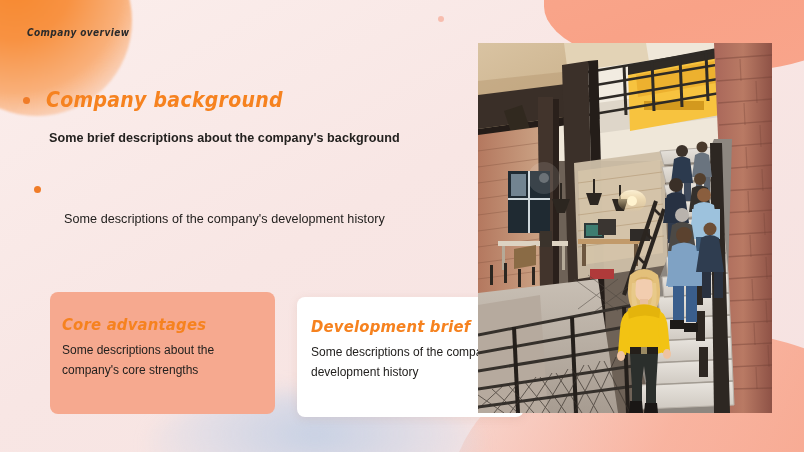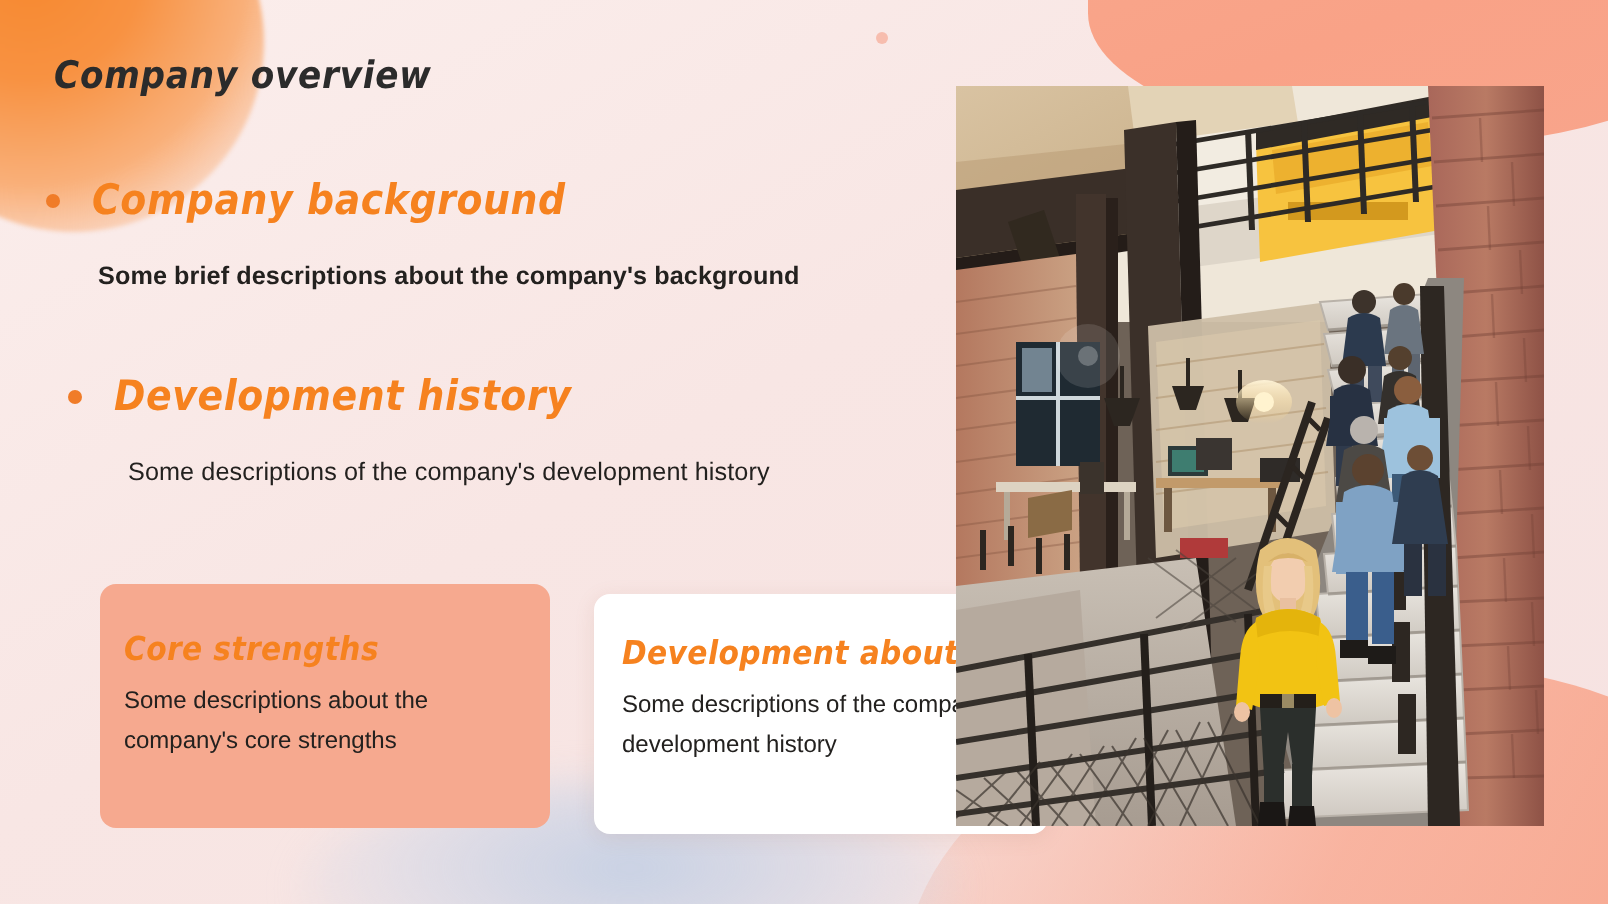--- a/index.html
+++ b/index.html
@@ -76,21 +76,21 @@
     border-radius: 50%;
     background: #f6b2a0;
     opacity: .8;
   }
 
   
   .slide-title {
     position: absolute;
     left: 27px;
     top: 27px;
-    font-size: 19px;
+    font-size: 10px;
     font-weight: bold;
     font-style: italic;
     letter-spacing: .4px;
     color: #2b2b2b;
     font-family: "DejaVu Sans", sans-serif;
     font-stretch: condensed;
   }
 
   
   .bullet-block { position: absolute; }
@@ -195,32 +195,31 @@
     <div class="bullet-row">
       <span class="bullet-dot"></span>
       <span class="bullet-heading">Company background</span>
     </div>
     <div class="bullet-desc">Some brief descriptions about the company's background</div>
   </div>
 
   <div class="bullet-block" id="bullet-2">
     <div class="bullet-row">
       <span class="bullet-dot"></span>
-      <span class="bullet-heading">Development history</span>
     </div>
     <div class="bullet-desc">Some descriptions of the company's development history</div>
   </div>
 
   <div class="card" id="card-core">
-    <div class="card-title">Core strengths</div>
+    <div class="card-title">Core advantages</div>
     <div class="card-body">Some descriptions about the company's core strengths</div>
   </div>
 
   <div class="card" id="card-goals">
-    <div class="card-title">Development about</div>
+    <div class="card-title">Development brief</div>
     <div class="card-body">Some descriptions of the company's development history</div>
   </div>
 
   <div class="photo">
     <svg width="294" height="370" viewBox="0 0 294 370" aria-hidden="true">
       <defs>
         <linearGradient id="gCeil" x1="0" y1="0" x2="1" y2="1">
           <stop offset="0" stop-color="#d9c3a2"></stop>
             <stop offset="1" stop-color="#c2a87f"></stop>
         </linearGradient>

